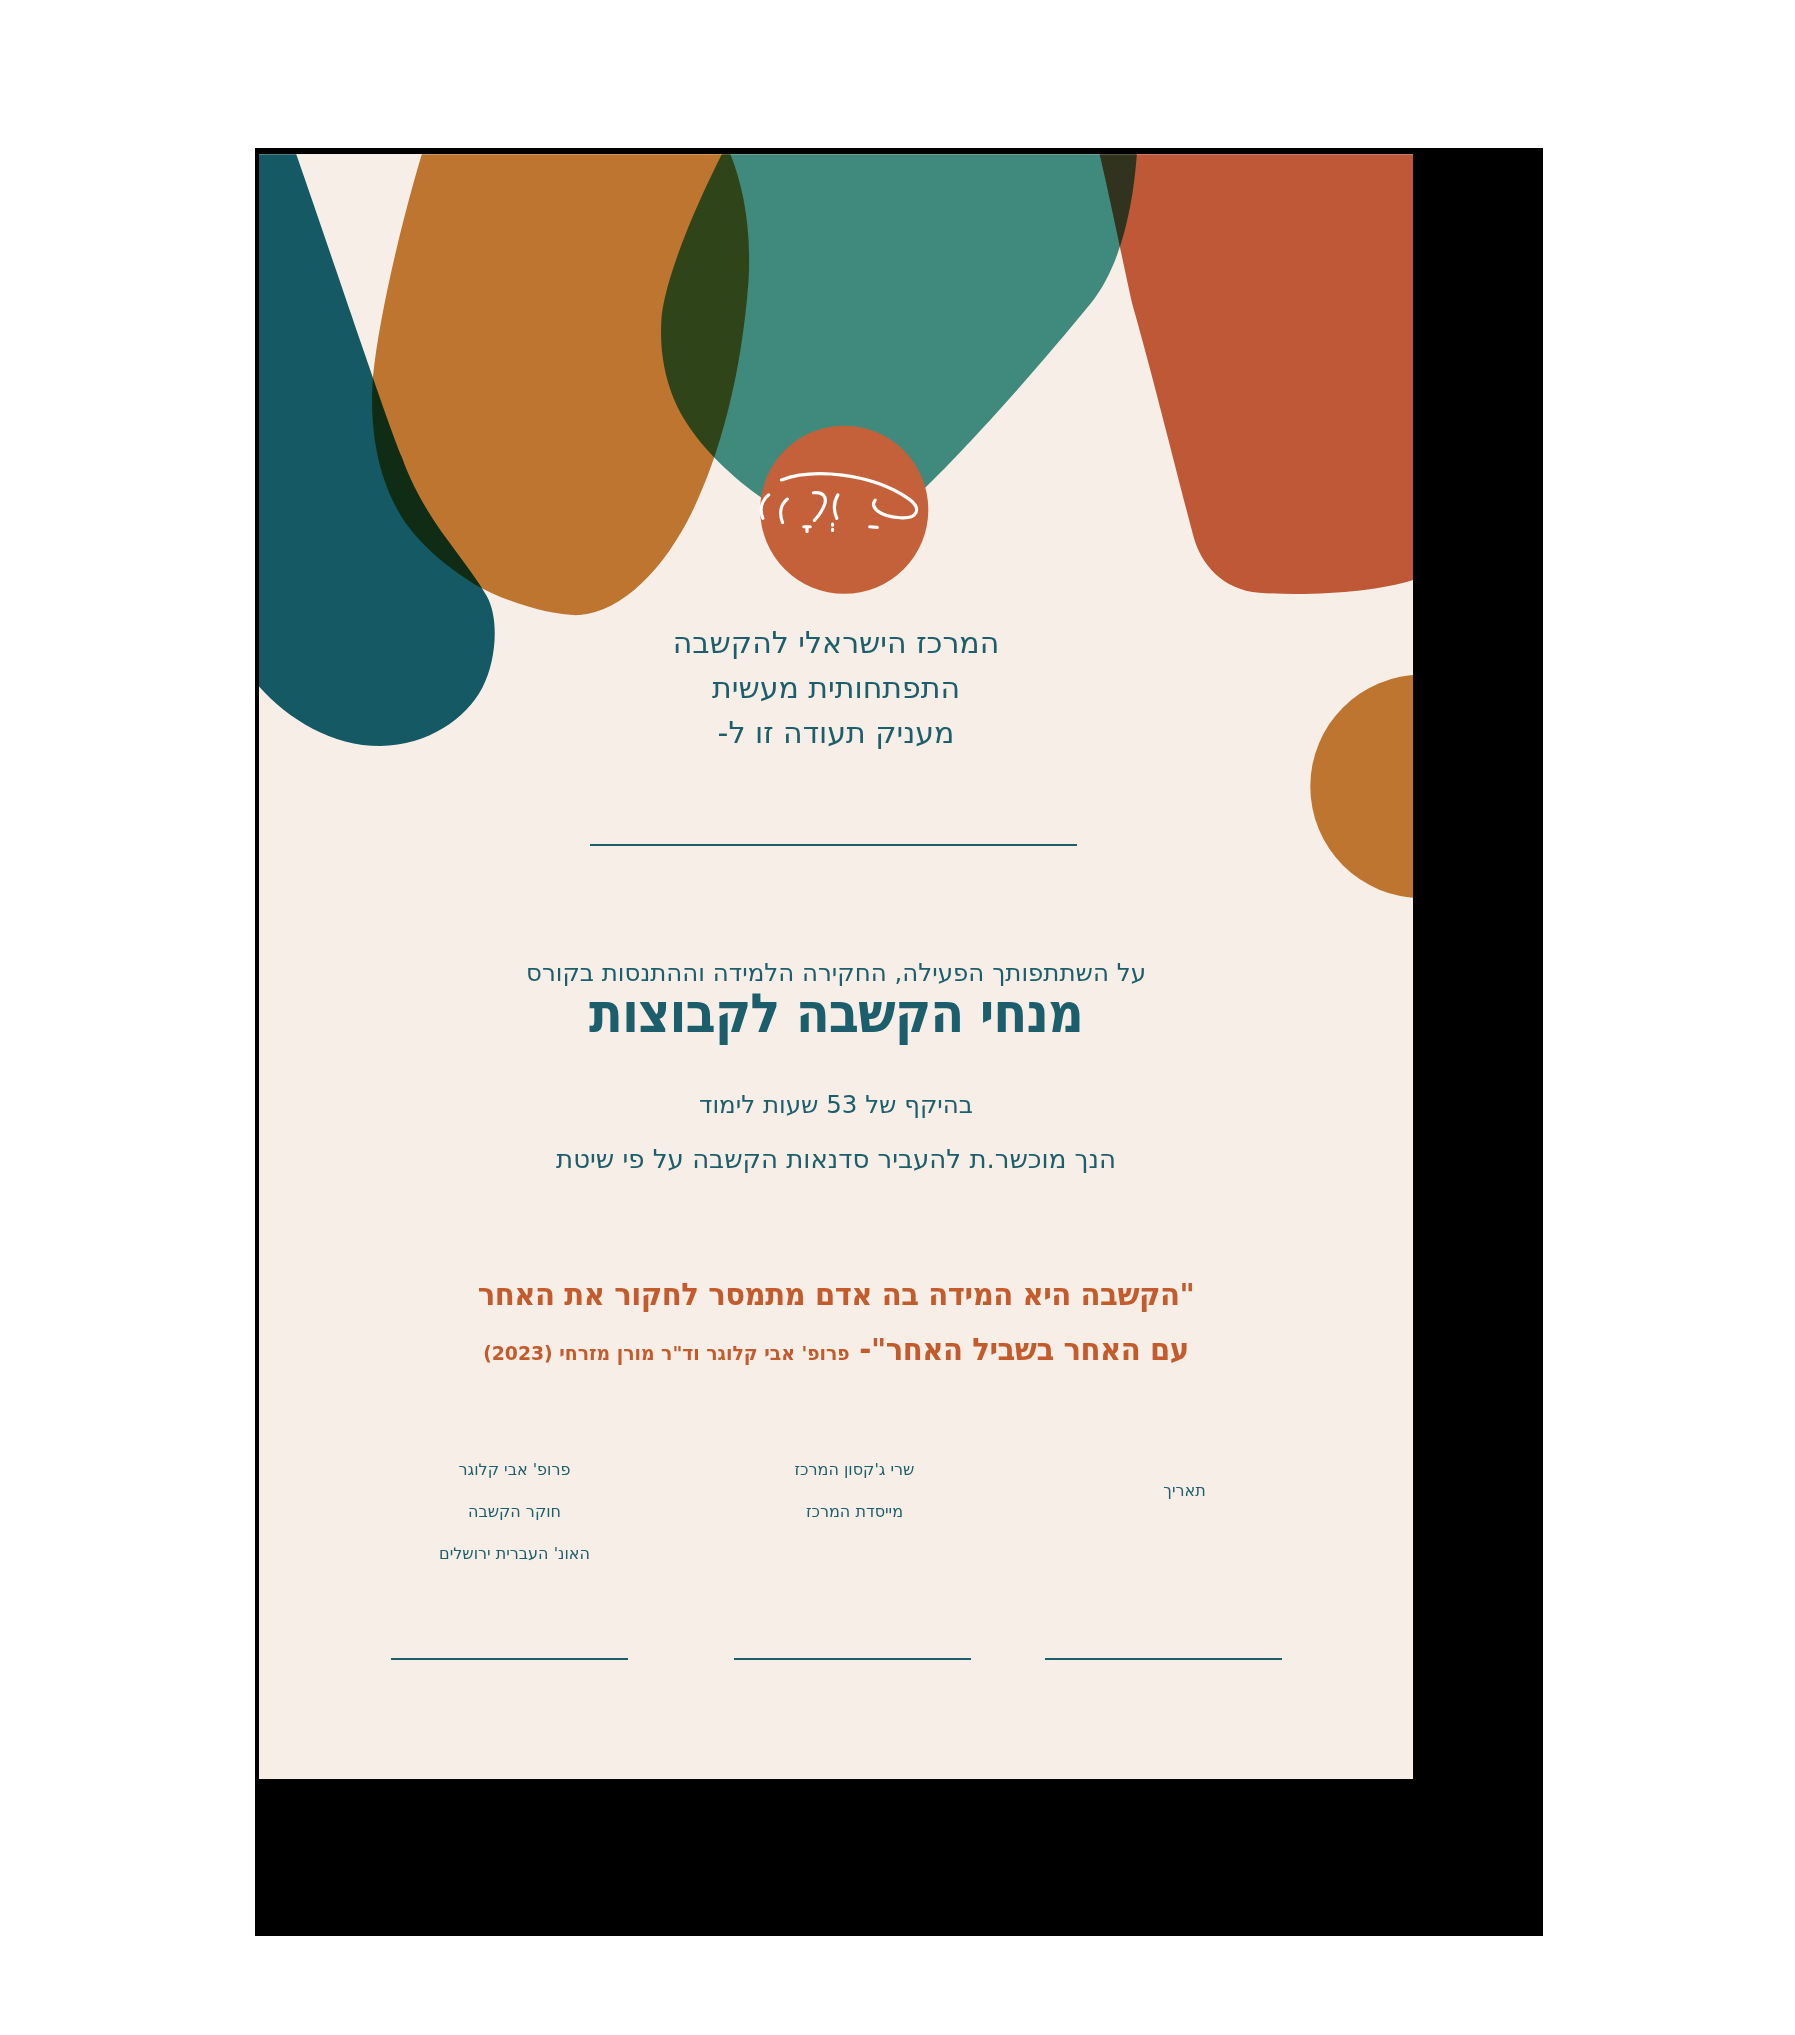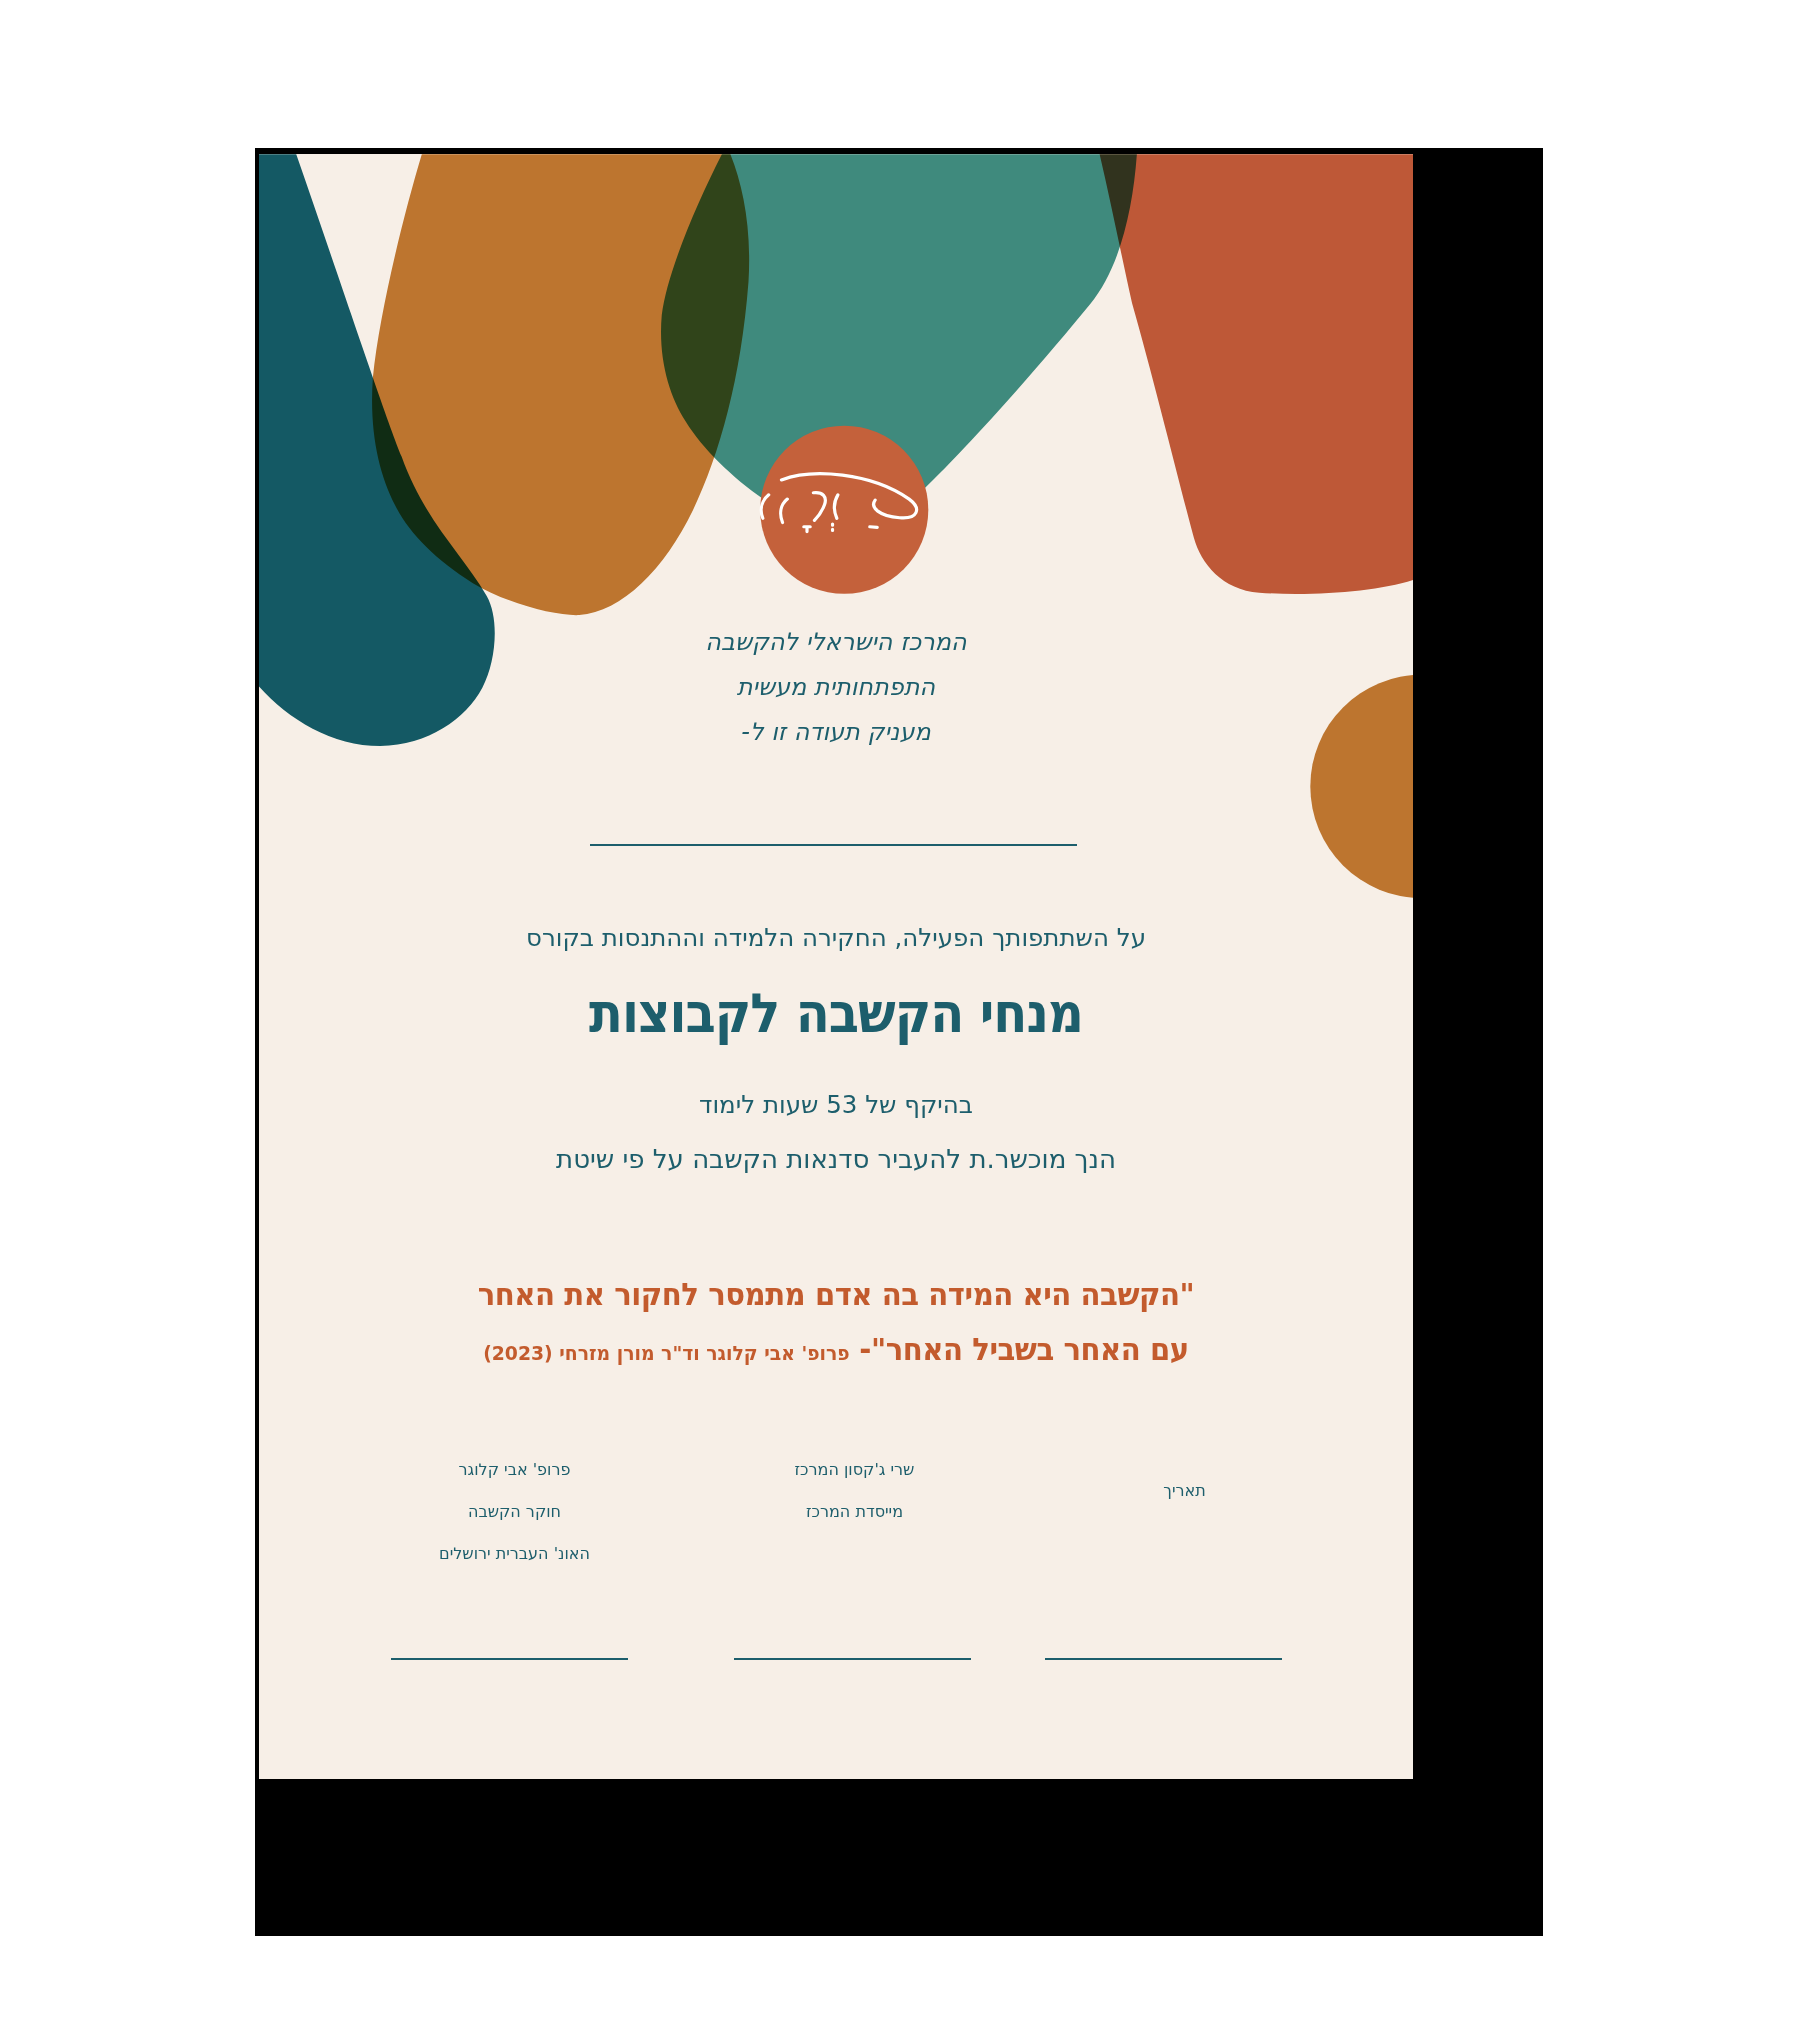--- a/index.html
+++ b/index.html
@@ -3,22 +3,22 @@
 <meta charset="utf-8">
 <style>
   html,body{margin:0;padding:0;background:#ffffff;}
   .canvas{position:relative;width:1795px;height:2035px;background:#ffffff;overflow:hidden;
           font-family:"DejaVu Sans",sans-serif;}
   .black-frame{position:absolute;left:255px;top:148px;width:1288px;height:1788px;background:#000000;}
   .cert{position:absolute;left:259px;top:154px;width:1154px;height:1625px;background:#f7efe7;overflow:hidden;}
   .blobs{position:absolute;left:0;top:0;width:1154px;height:1625px;display:block;}
   .blob{mix-blend-mode:multiply;}
   .txt{position:absolute;left:0;width:1154px;text-align:center;color:#1d5e6c;direction:rtl;}
-  .header{top:466px;font-size:24px;line-height:45px;font-style:italic;}
-  .participation{top:769px;font-size:24.5px;}
+  .header{top:466px;font-size:30px;line-height:45px;}
+  .participation{top:804px;font-size:24.5px;}
   .course-title{top:828px;font-size:54px;font-weight:700;letter-spacing:-1.1px;transform:scaleX(.92);}
   .scope{top:936px;font-size:24.5px;}
   .qual{top:983px;font-size:26px;line-height:45px;}
   .quote1{top:1122px;font-size:31px;font-weight:700;color:#c35b2d;letter-spacing:-0.5px;transform:scaleX(.94);}
   .quote2{top:1177px;font-size:31px;font-weight:700;color:#c35b2d;letter-spacing:-0.5px;transform:scaleX(.94);}
   .quote2 .small{font-size:20px;font-weight:700;letter-spacing:0;}
   .rule{position:absolute;background:#1d5e6c;height:2.1px;}
   .name-rule{left:331px;top:690px;width:487px;}
   .sig-col{position:absolute;top:1295px;width:319px;text-align:center;color:#1d5e6c;
            direction:rtl;font-size:16px;line-height:42px;}

